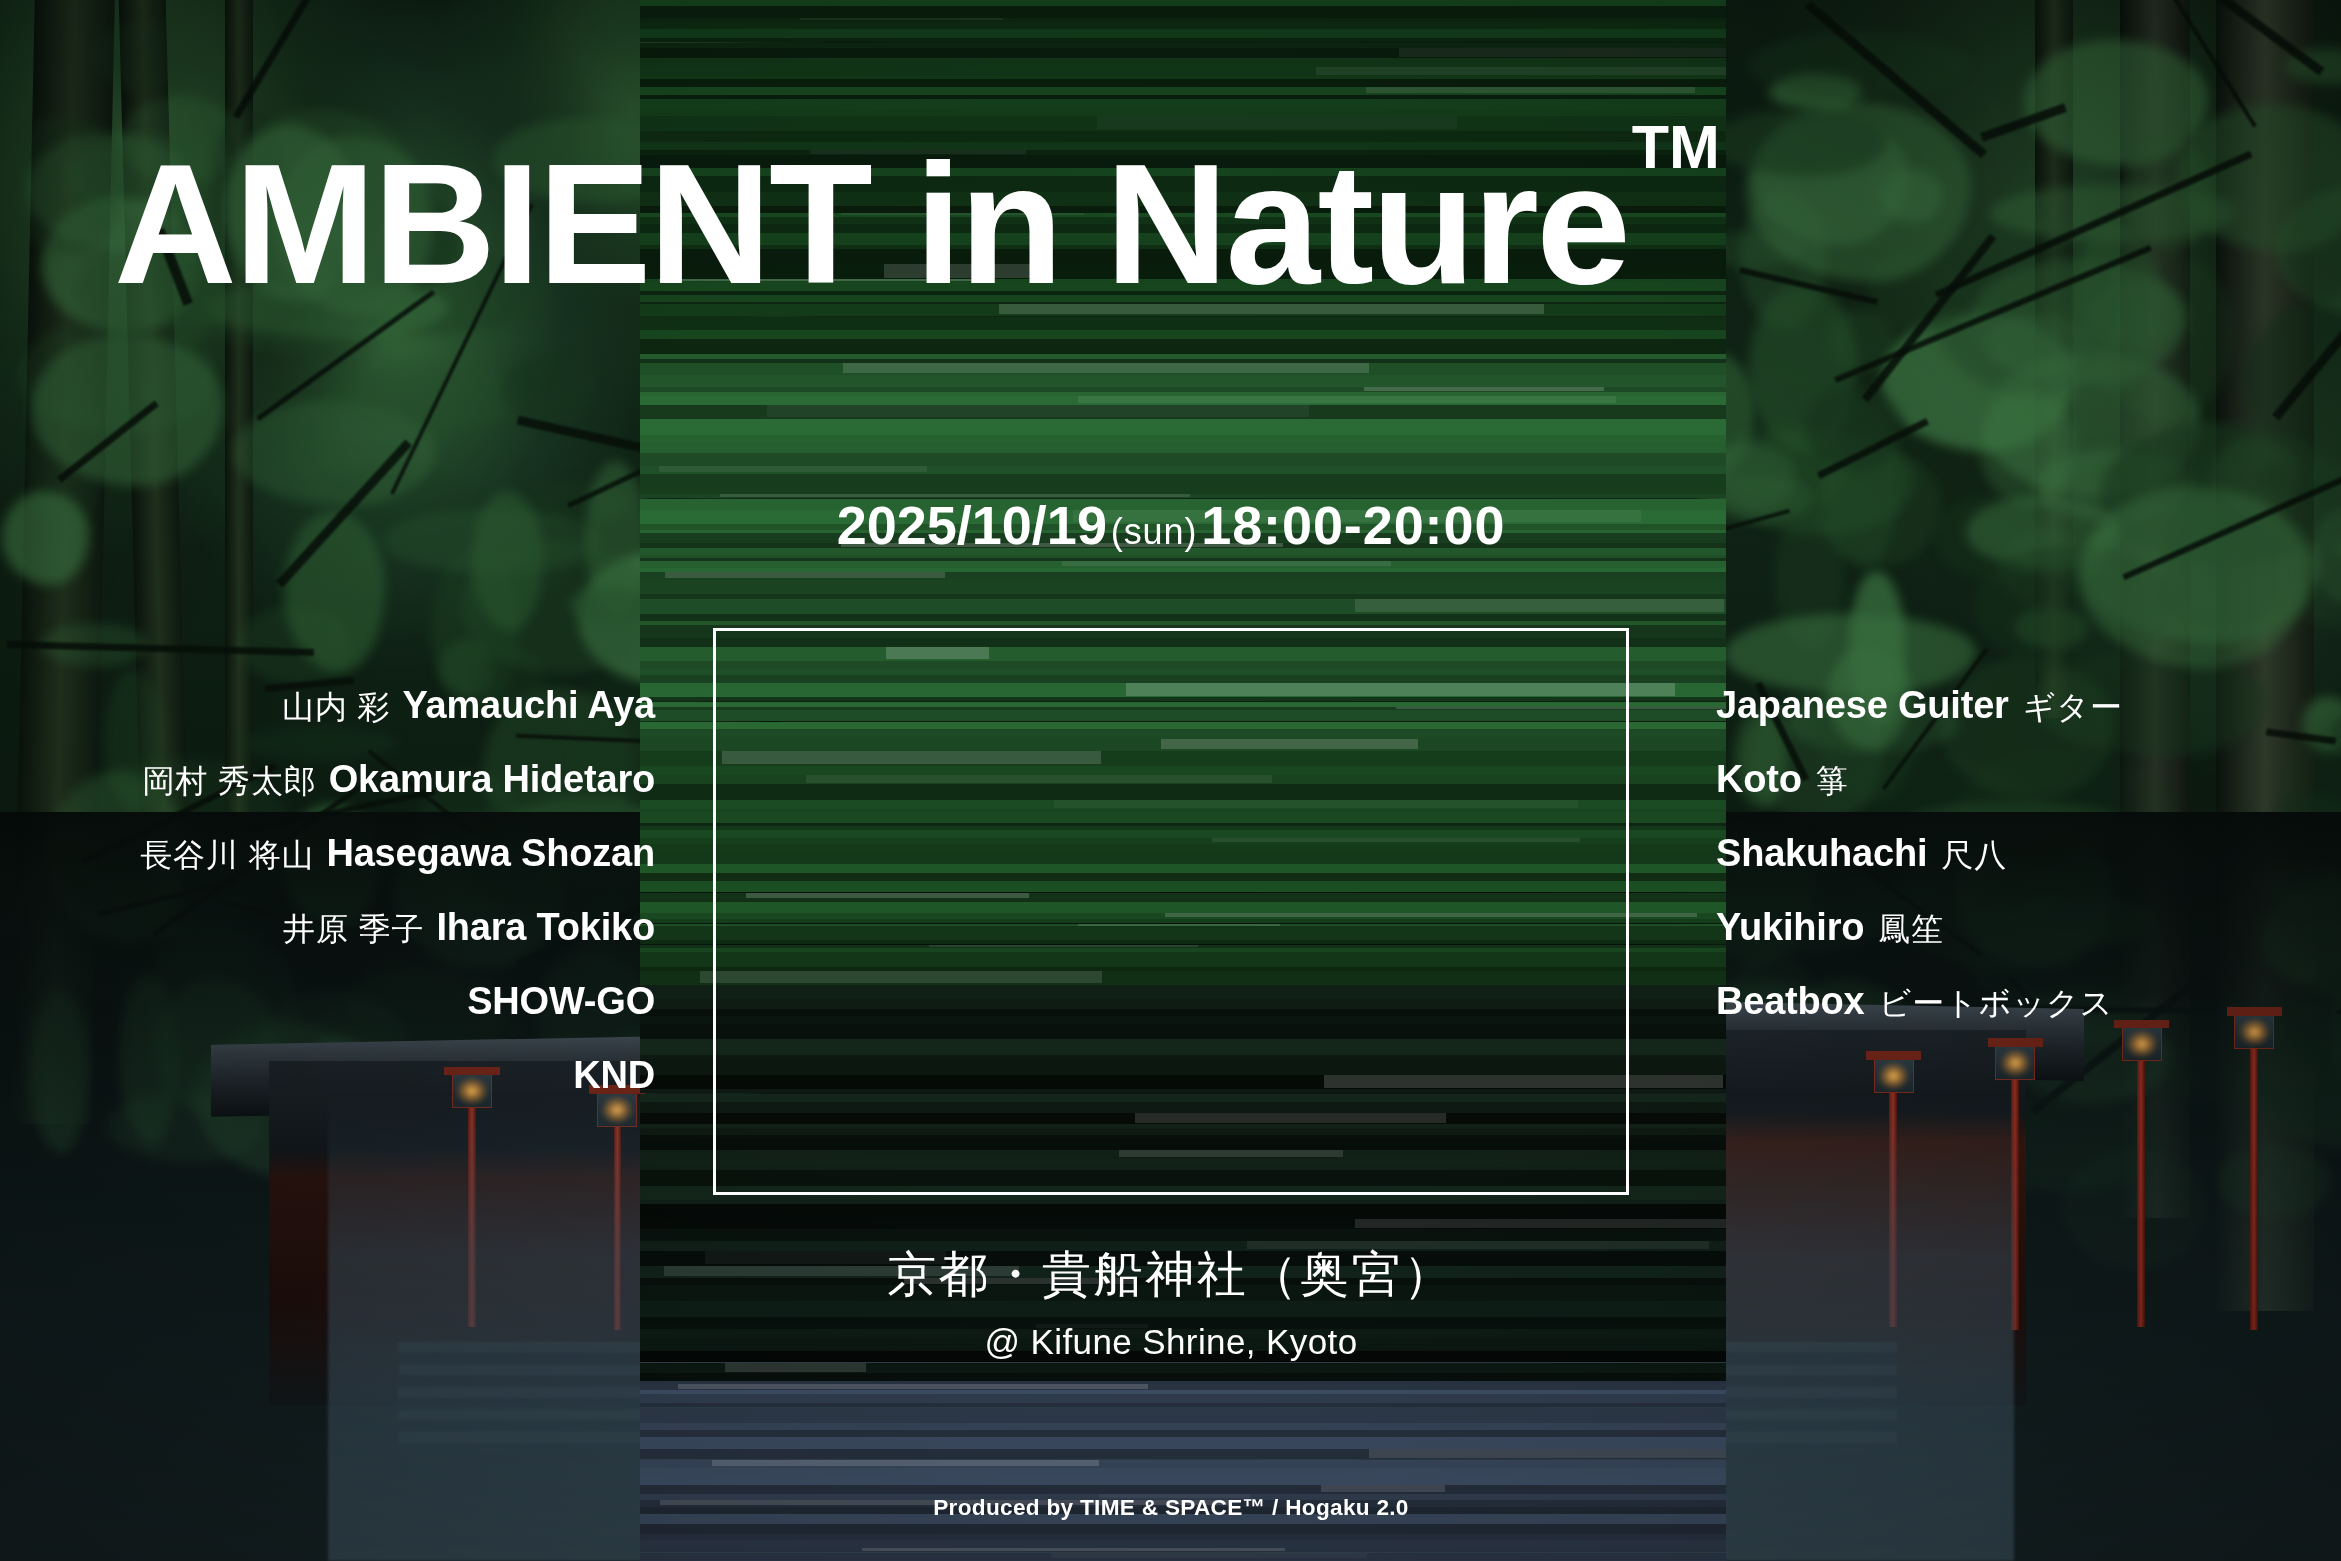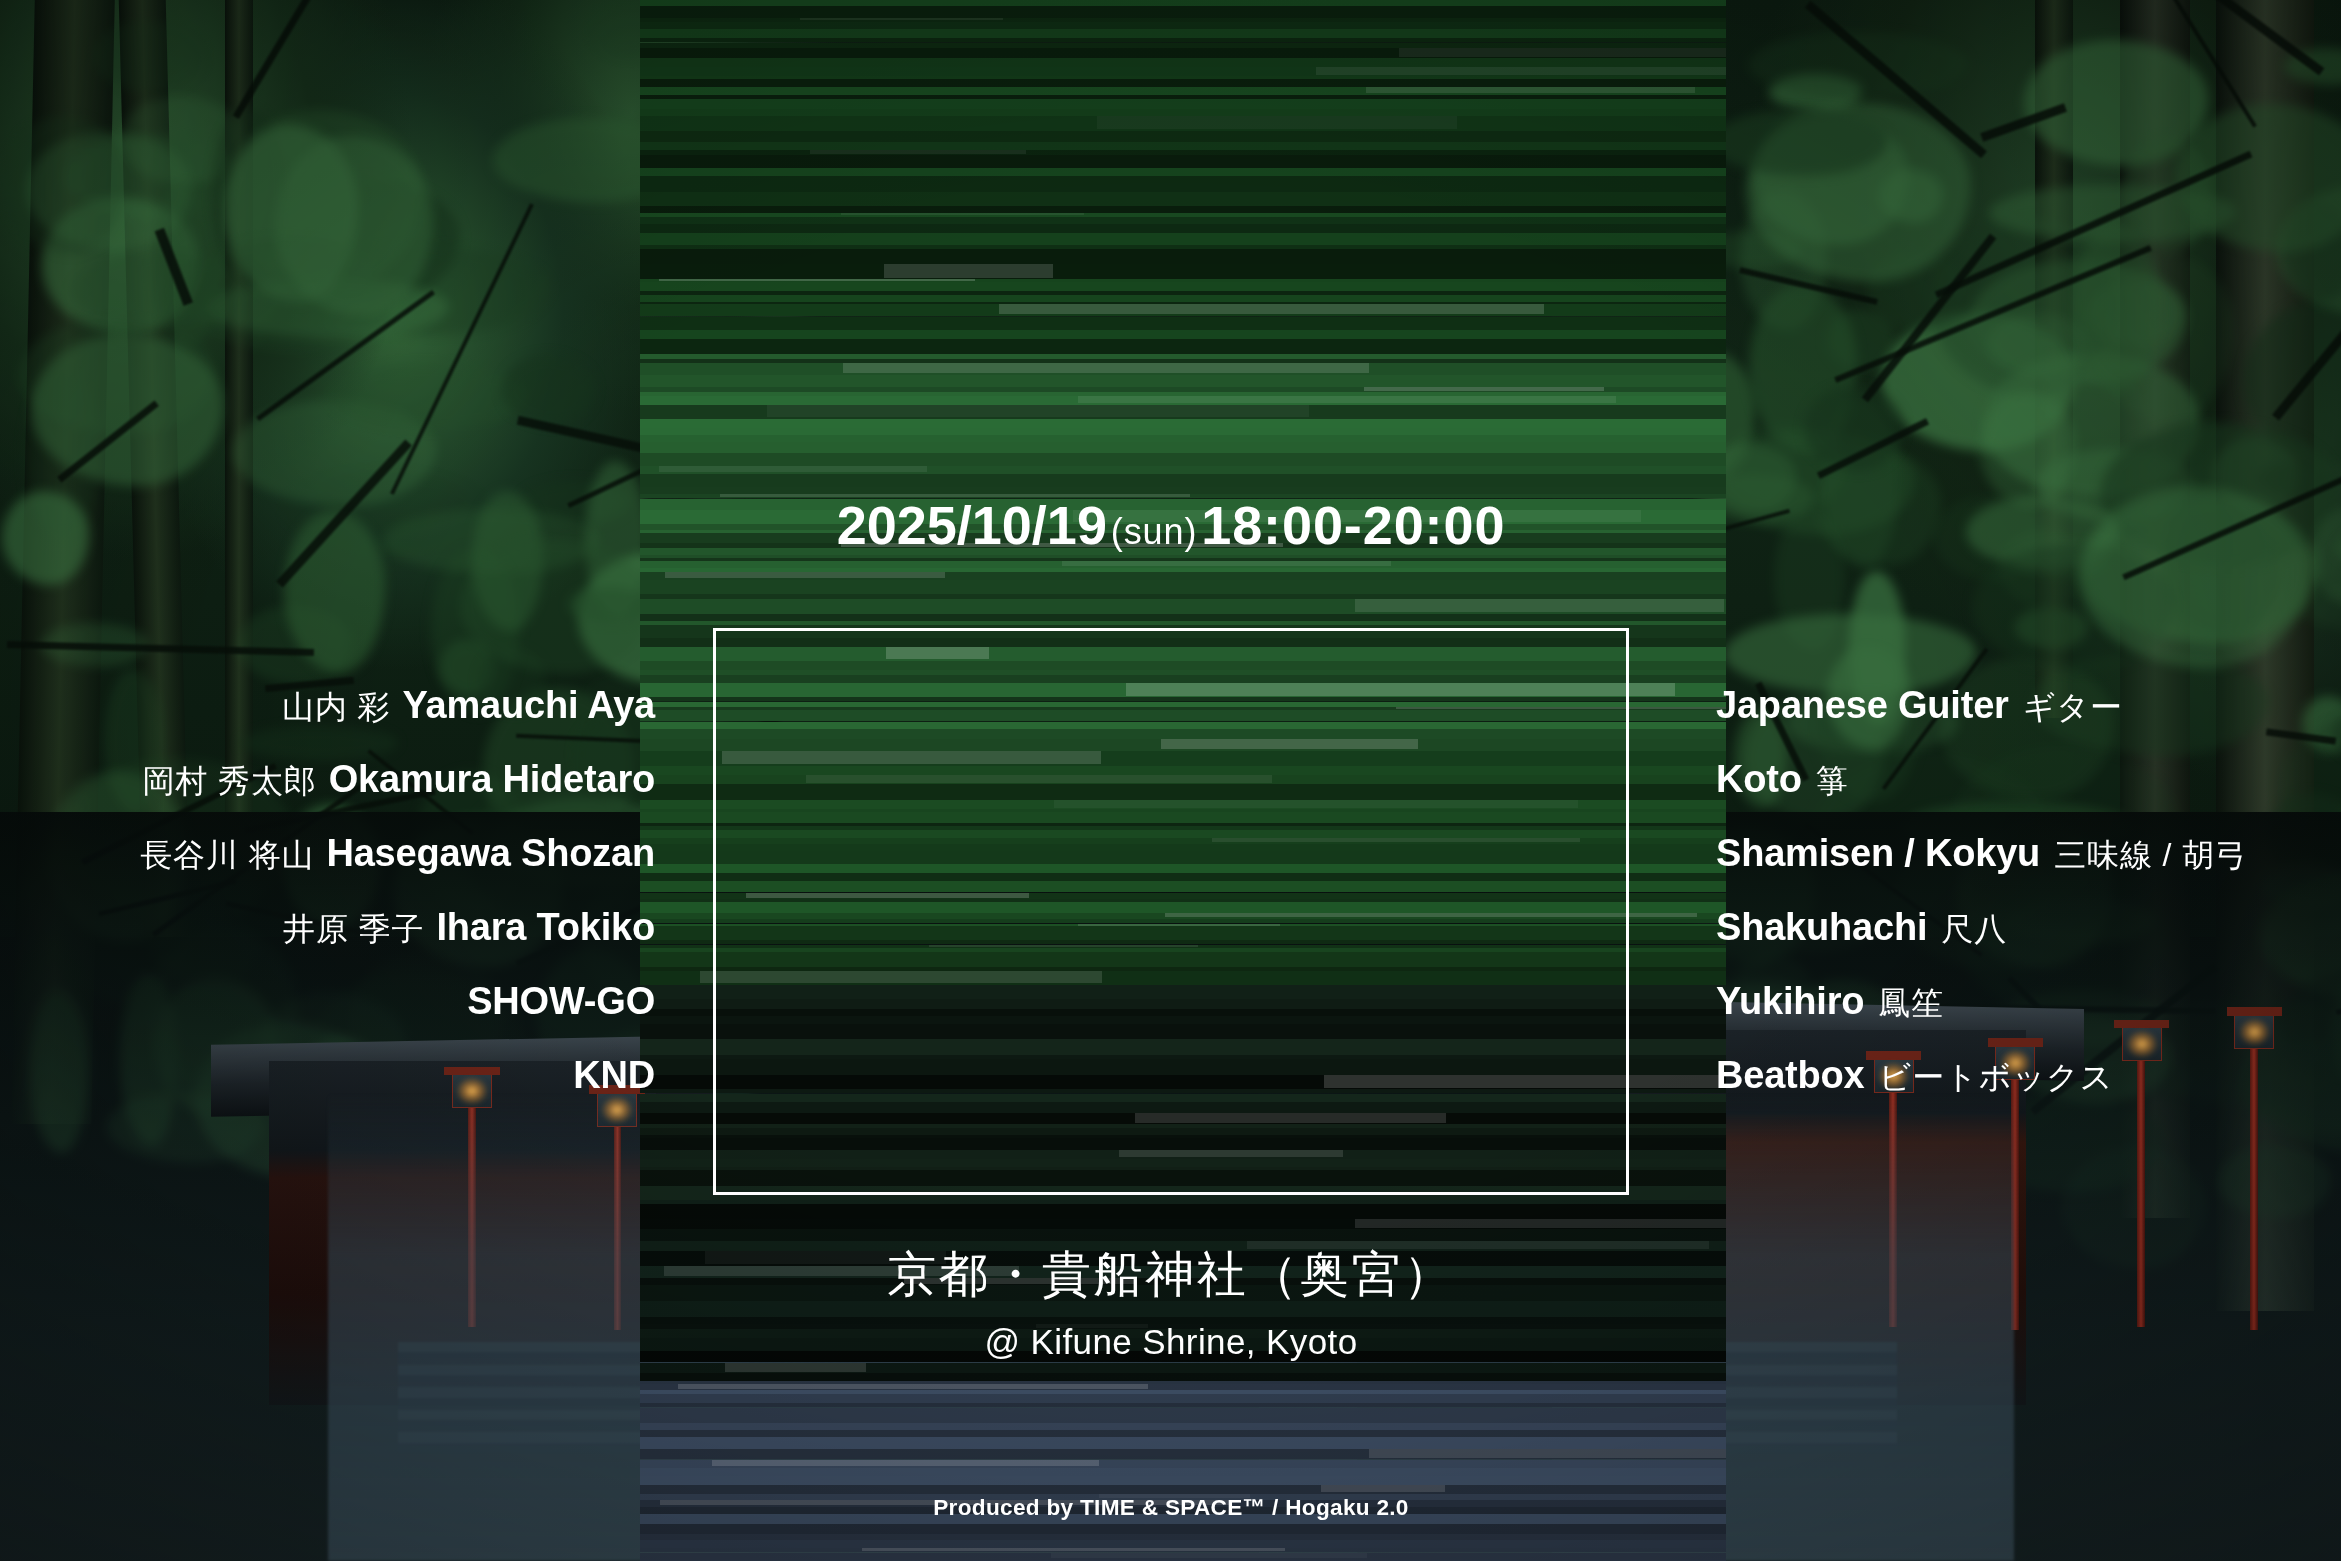--- a/index.html
+++ b/index.html
@@ -649,41 +649,41 @@
       <div style="position: absolute; top: 1548px; height: 2.6px; left: 20.4328%; width: 38.9989%; background: rgba(255, 255, 255, 0.184);"></div>
       <div class="stripe" style="top: 1553px; height: 7px; background: rgb(48, 60, 78);"></div>
       <div style="position: absolute; top: 1553px; height: 5.2px; left: 37.8824%; width: 29.0985%; background: rgba(255, 255, 255, 0.047);"></div>
       <div class="stripe" style="top: 1560px; height: 6px; background: rgb(50, 63, 82);"></div>
     </div>
 
   <div class="vignette"></div>
 
   <div class="text-layer">
 
+    <div class="title"><span>AMBIENT in Nature</span><span class="tm">TM</span></div>
 
     <div class="datetime">
       <span class="d">2025/10/19</span>
       <span class="dow">(sun)</span>
       <span class="t">18:00-20:00</span>
     </div>
 
     <div class="frame"></div>
 
     <div class="col-left" id="performer-list">
         <div class="row"><span class="jp">山内 彩</span><span class="en">Yamauchi Aya</span></div>
         <div class="row"><span class="jp">岡村 秀太郎</span><span class="en">Okamura Hidetaro</span></div>
         <div class="row"><span class="jp">長谷川 将山</span><span class="en">Hasegawa Shozan</span></div>
         <div class="row"><span class="jp">井原 季子</span><span class="en">Ihara Tokiko</span></div>
         <div class="row"><span class="en">SHOW-GO</span></div>
         <div class="row"><span class="en">KND</span></div>
       </div>
     <div class="col-right" id="instrument-list">
         <div class="row"><span class="en">Japanese Guiter</span><span class="jp">ギター</span></div>
         <div class="row"><span class="en">Koto</span><span class="jp">箏</span></div>
-        <div class="row"><span class="en">Shamisen / Kokyu</span><span class="jp">三味線 / 胡弓</span></div>
         <div class="row"><span class="en">Shakuhachi</span><span class="jp">尺八</span></div>
         <div class="row"><span class="en">Yukihiro</span><span class="jp">鳳笙</span></div>
         <div class="row"><span class="en">Beatbox</span><span class="jp">ビートボックス</span></div>
       </div>
 
     <div class="venue">
       <div class="vjp">京都・貴船神社（奥宮）</div>
       <div class="ven">@ Kifune Shrine, Kyoto</div>
     </div>
 

